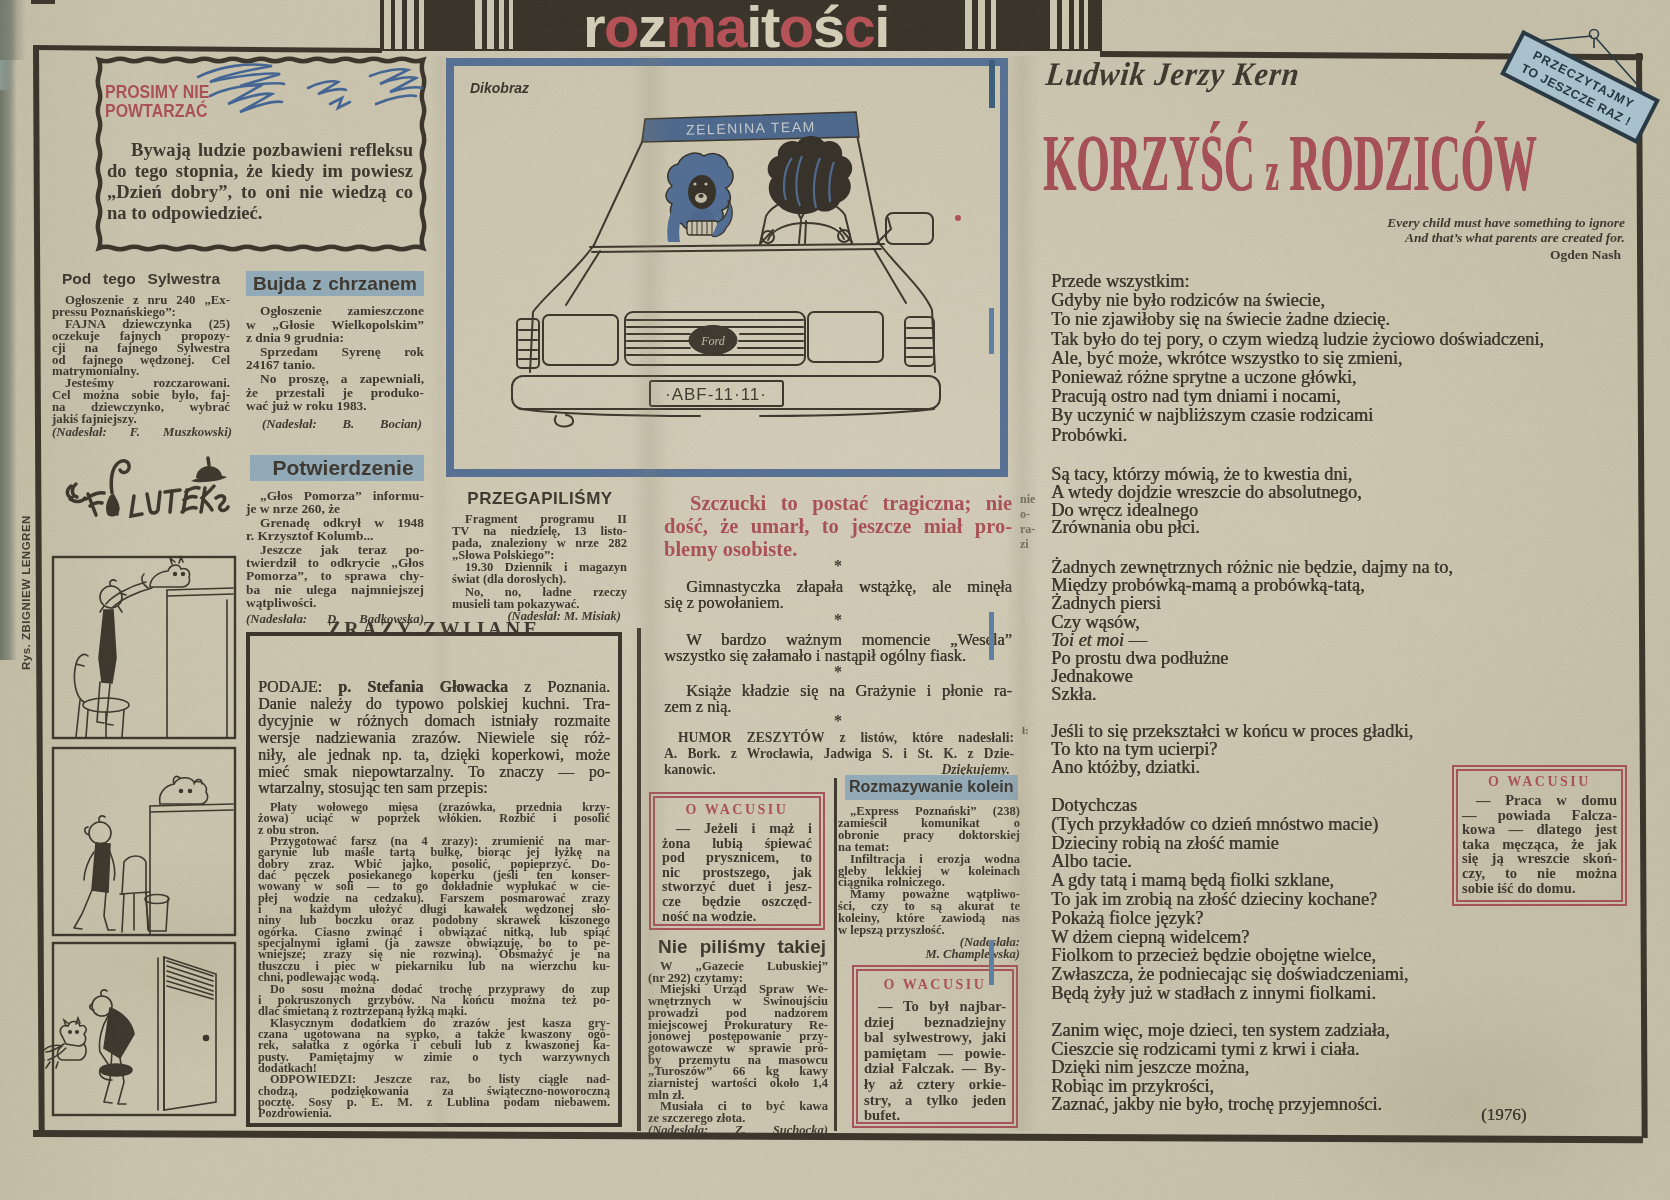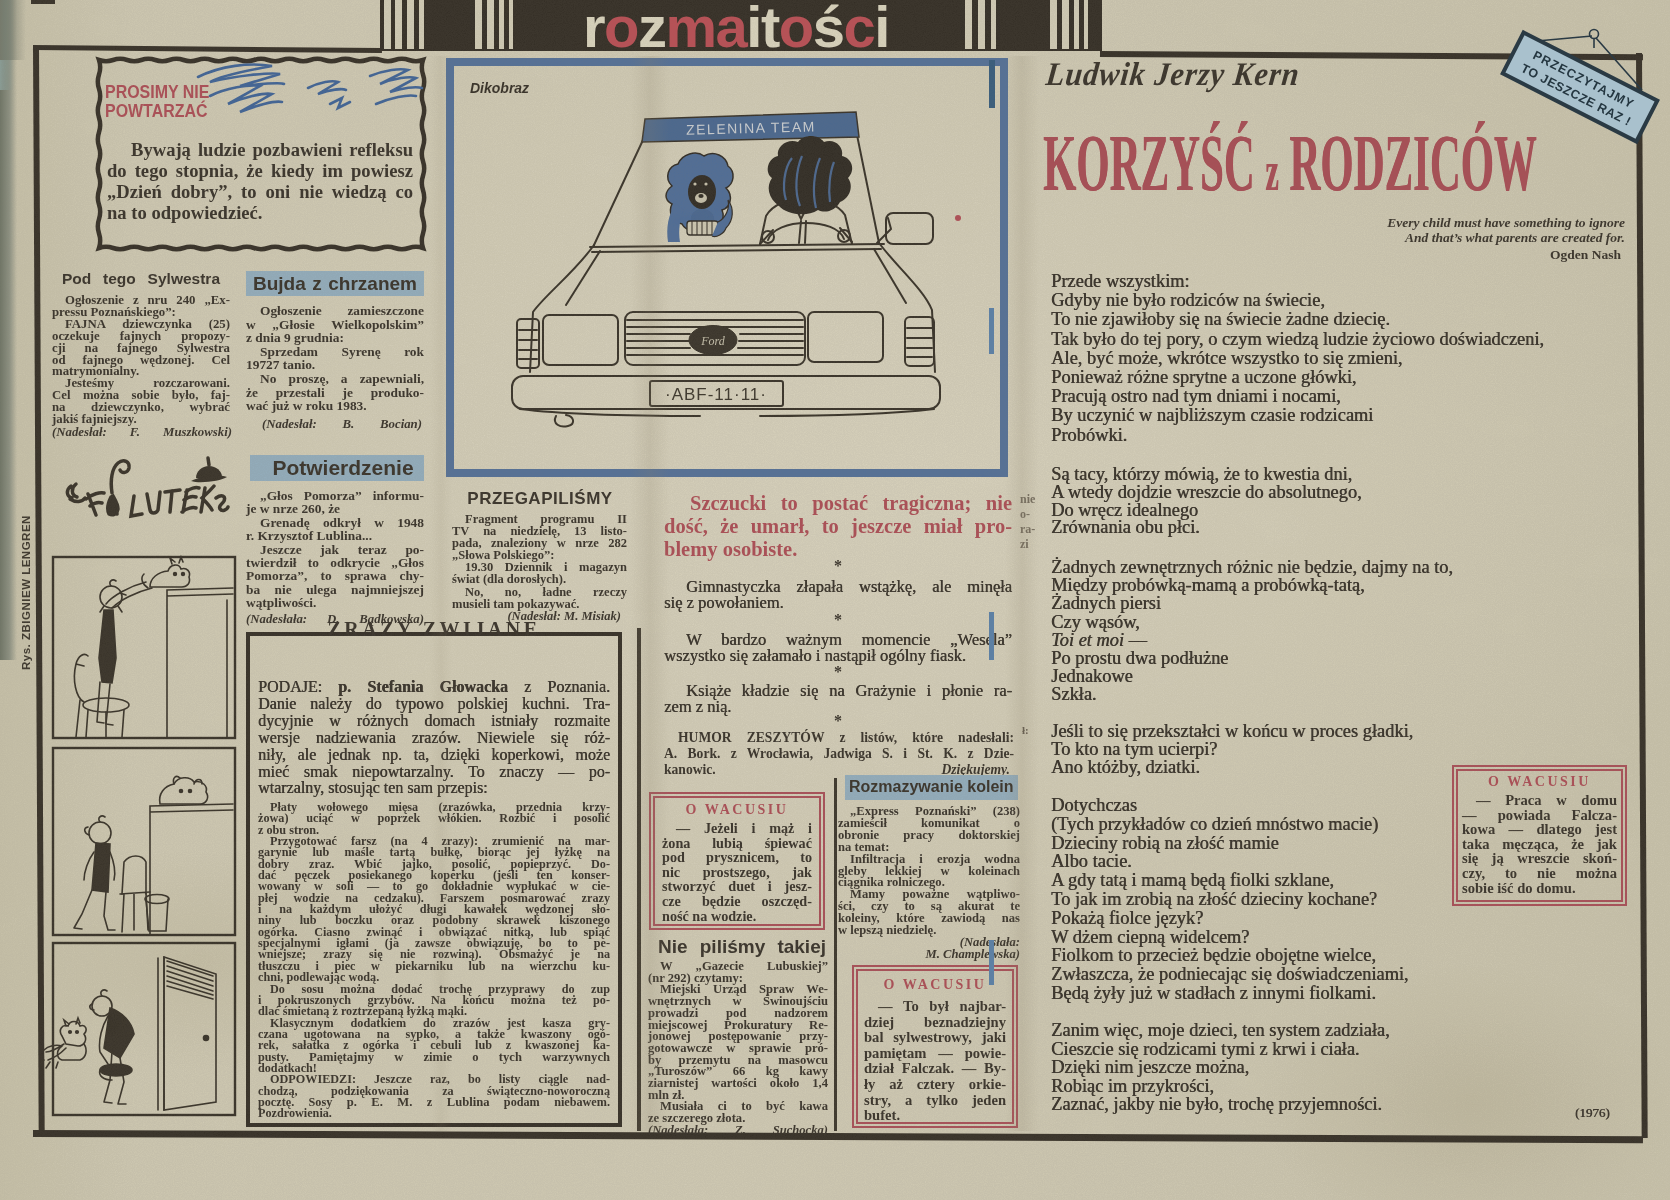--- a/index.html
+++ b/index.html
@@ -98,37 +98,37 @@
 
 <div class="ab hl" style="left:246px;top:271px;width:178px;height:25px"></div>
 <div class="ab san b" style="left:253px;top:273px;width:164px;font-size:19px">
       <span class="l">Bujda z chrzanem</span>
     </div>
 <div class="ab ser b" style="left:246px;top:304px;width:178px;font-size:13.4px;line-height:13.6px">
 <span class="l"><span style="display:inline-block;width:14px"></span>Ogłoszenie zamieszczone</span>
 <span class="l">w „Głosie Wielkopolskim”</span>
 <span class="e">z dnia 9 grudnia:</span>
 <span class="l"><span style="display:inline-block;width:14px"></span>Sprzedam Syrenę rok</span>
-<span class="e">19727 tanio.</span>
+<span class="e">24167 tanio.</span>
 <span class="l"><span style="display:inline-block;width:14px"></span>No proszę, a zapewniali,</span>
 <span class="l">że przestali je produko-</span>
 <span class="e">wać już w roku 1983.</span>
 </div>
 <div class="ab ser b i" style="left:262px;top:417px;width:160px;font-size:12.8px">
       <span class="l">(Nadesłał: B. Bocian)</span>
     </div>
 <div class="ab hl" style="left:250px;top:455px;width:174px;height:26px"></div>
 <div class="ab san b" style="left:268px;top:456px;width:150px;font-size:21px">
       <span class="c">Potwierdzenie</span>
     </div>
 <div class="ab ser b" style="left:246px;top:489px;width:178px;font-size:13.4px;line-height:13.4px">
 <span class="l"><span style="display:inline-block;width:14px"></span>„Głos Pomorza” informu-</span>
 <span class="e">je w nrze 260, że</span>
 <span class="l"><span style="display:inline-block;width:14px"></span>Grenadę odkrył w 1948</span>
-<span class="e">r. Krzysztof Lublina...</span>
+<span class="e">r. Krzysztof Kolumb...</span>
 <span class="l"><span style="display:inline-block;width:14px"></span>Jeszcze jak teraz po-</span>
 <span class="l">twierdził to odkrycie „Głos</span>
 <span class="l">Pomorza”, to sprawa chy-</span>
 <span class="l">ba nie ulega najmniejszej</span>
 <span class="e">wątpliwości.</span>
 </div>
 <div class="ab ser b i" style="left:246px;top:612px;width:178px;font-size:12.8px">
       <span class="l">(Nadesłała: D. Bądkowska)</span>
     </div>
 
@@ -436,21 +436,21 @@
 <span class="l"><span style="display:inline-block;width:12px"></span>„Express Poznański” (238)</span>
 <span class="l">zamieścił komunikat o</span>
 <span class="l">obronie pracy doktorskiej</span>
 <span class="e">na temat:</span>
 <span class="l"><span style="display:inline-block;width:12px"></span>Infiltracja i erozja wodna</span>
 <span class="l">gleby lekkiej w koleinach</span>
 <span class="e">ciągnika rolniczego.</span>
 <span class="l"><span style="display:inline-block;width:12px"></span>Mamy poważne wątpliwo-</span>
 <span class="l">ści, czy to są akurat te</span>
 <span class="l">koleiny, które zawiodą nas</span>
-<span class="e">w lepszą niedzielę.</span>
+<span class="e">w lepszą przyszłość.</span>
 <span class="r i">(Nadesłała:</span>
 <span class="r i">M. Champlewska)</span>
 </div>
 
 <div class="ab" style="left:852px;top:965px;width:166px;height:163px;border:6px double #ac4250"></div>
 <div class="ab ser b red" style="left:862px;top:977px;width:146px;font-size:14px;letter-spacing:2.5px">
       <span class="c">O WACUSIU</span>
     </div>
 <div class="ab ser b" style="left:864px;top:999px;width:142px;font-size:14.6px;line-height:15.6px">
 <span class="l"><span style="display:inline-block;width:14px"></span>— To był najbar-</span>
@@ -537,21 +537,21 @@
 <div class="ab ser b" style="left:1462px;top:793px;width:155px;font-size:14.6px;line-height:14.6px">
 <span class="l"><span style="display:inline-block;width:14px"></span>— Praca w domu</span>
 <span class="l">— powiada Falcza-</span>
 <span class="l">kowa — dlatego jest</span>
 <span class="l">taka męcząca, że jak</span>
 <span class="l">się ją wreszcie skoń-</span>
 <span class="l">czy, to nie można</span>
 <span class="e">sobie iść do domu.</span>
 </div>
 
-<div class="ab ser" style="left:1575px;top:1105px;font-size:13px;text-shadow:.4px 0 0 currentColor">(1976)</div>
+<div class="ab ser" style="left:1481px;top:1105px;font-size:17px;text-shadow:.4px 0 0 currentColor">(1976)</div>
 
 <svg class="ab" style="left:0;top:0;pointer-events:none" width="1670" height="1200" viewBox="0 0 1670 1200">
 <filter id="gr">
         <feTurbulence type="fractalNoise" baseFrequency="0.9" numOctaves="2" seed="7"></feTurbulence>
 <feColorMatrix type="matrix" values="0 0 0 0 0.2  0 0 0 0 0.18  0 0 0 0 0.14  0.6 0.6 0.6 0 0"></feColorMatrix>
       </filter>
 <rect width="1670" height="1200" filter="url(#gr)" opacity="0.16"></rect>
 <filter id="gr2">
         <feTurbulence type="fractalNoise" baseFrequency="0.012 0.02" numOctaves="2" seed="11"></feTurbulence>
 <feColorMatrix type="matrix" values="0 0 0 0 0.45  0 0 0 0 0.42  0 0 0 0 0.3  0.9 0.9 0.9 0 0"></feColorMatrix>

